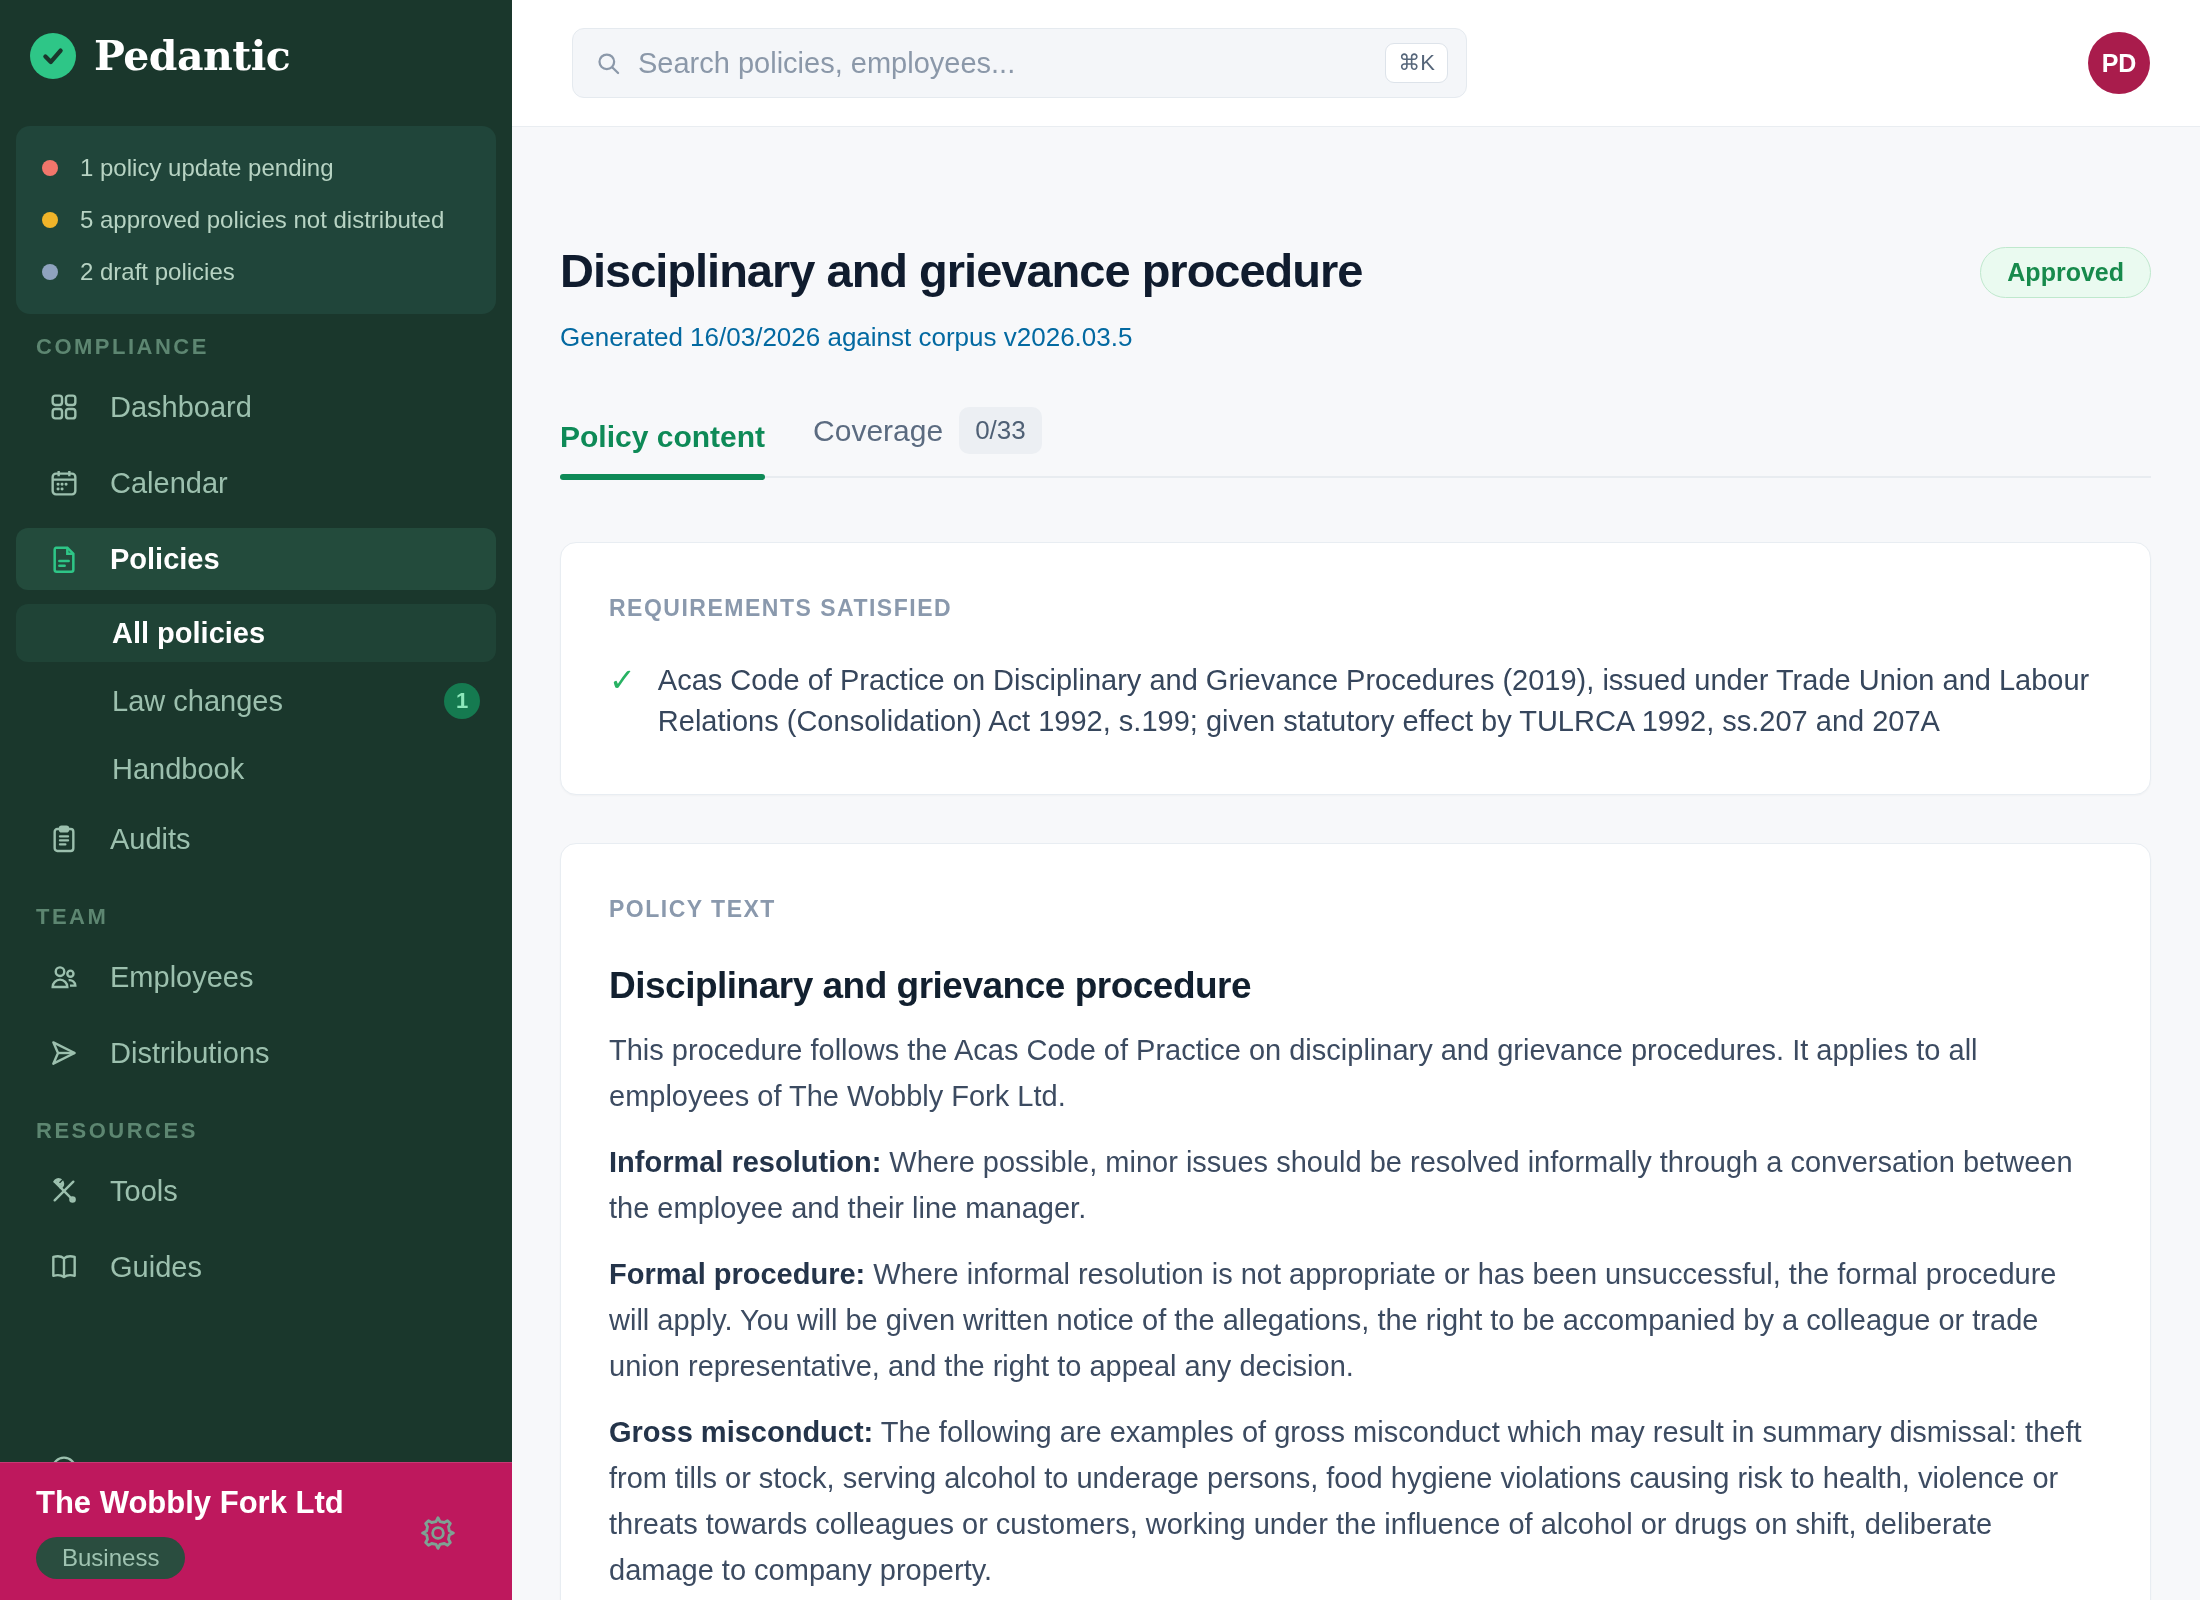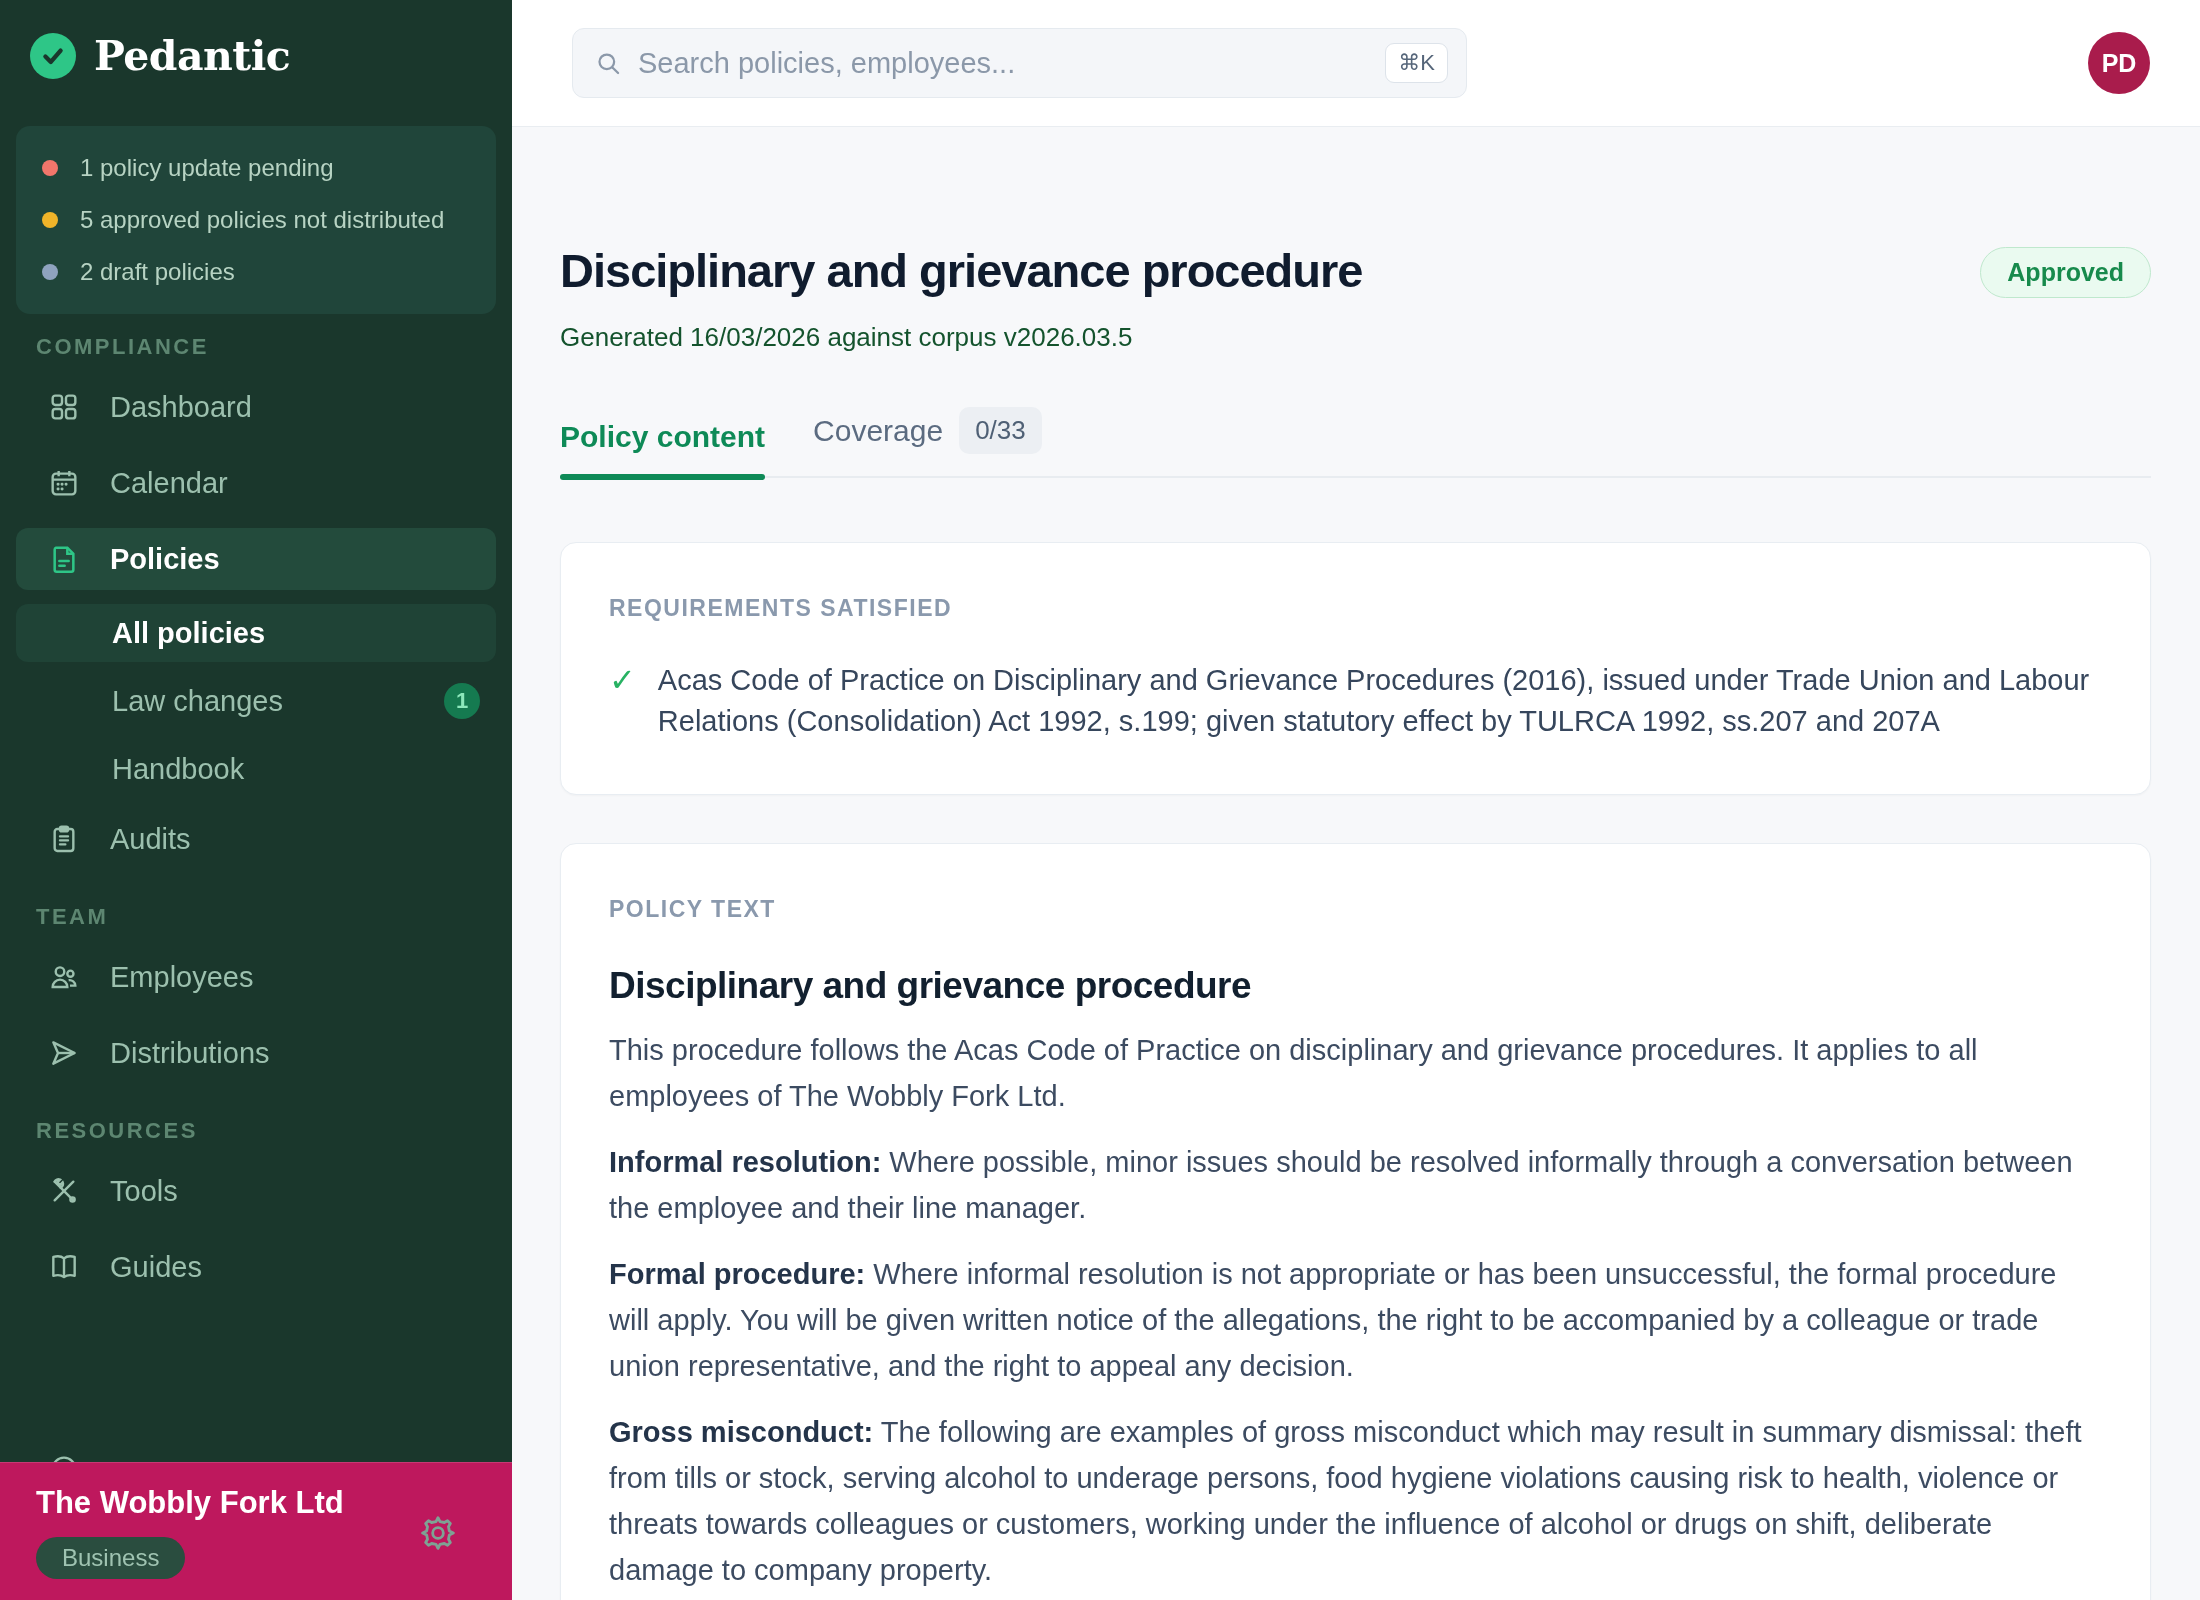--- a/index.html
+++ b/index.html
@@ -93,21 +93,21 @@
     display:flex; align-items:center; justify-content:center;
   }
 
   .content { padding:116px 49px 0 48px; position:relative; flex:1 1 auto; }
   .title-row { display:flex; align-items:flex-start; justify-content:space-between; }
   .page-title { color:#101c2e; font-size:47px; font-weight:bold; letter-spacing:-1px; }
   .status-badge {
     margin-top:4px; background:#eafaf0; border:1.5px solid #bfe8cd; color:#178a4c;
     font-size:25px; font-weight:bold; padding:10px 26px; border-radius:26px;
   }
-  .page-subtitle { margin-top:24px; color:#14532d; font-size:26px; }
+  .page-subtitle { margin-top:24px; color:#0369a1; font-size:26px; }
 
   .tabs { display:flex; align-items:flex-end; gap:48px; margin-top:54px; border-bottom:2px solid #e8ecf0; }
   .tab { padding-bottom:22px; font-size:30px; position:relative; color:#5b6b80; display:flex; align-items:center; gap:16px; }
   .tab.active { color:#0e8a57; font-weight:bold; }
   .tab.active .tab-underline {
     position:absolute; left:0; right:0; bottom:-4px; height:6px; border-radius:4px; background:#0e8a57;
   }
   .count-pill { background:#eceff3; color:#4f6075; font-size:26px; padding:8px 16px; border-radius:10px; font-weight:normal; }
 
   .card {
@@ -314,21 +314,21 @@
       <div class="tab">
         <span>Coverage</span>
         <span class="count-pill">0/33</span>
       </div>
     </div>
 
     <section class="card">
       <div class="card-label">REQUIREMENTS SATISFIED</div>
       <div class="req-row">
         <span class="req-check">✓</span>
-        <span class="req-text">Acas Code of Practice on Disciplinary and Grievance Procedures (2016), issued under Trade Union and Labour Relations (Consolidation) Act 1992, s.199; given statutory effect by TULRCA 1992, ss.207 and 207A</span>
+        <span class="req-text">Acas Code of Practice on Disciplinary and Grievance Procedures (2019), issued under Trade Union and Labour Relations (Consolidation) Act 1992, s.199; given statutory effect by TULRCA 1992, ss.207 and 207A</span>
       </div>
     </section>
 
     <section class="card policy-card">
       <div class="card-label">POLICY TEXT</div>
       <h2 class="policy-heading">Disciplinary and grievance procedure</h2>
 
       <p class="policy-par"><span>This procedure follows the Acas Code of Practice on disciplinary and grievance procedures. It applies to all employees of The Wobbly Fork Ltd.</span></p>
 
       <p class="policy-par"><b>Informal resolution:</b><span> Where possible, minor issues should be resolved informally through a conversation between the employee and their line manager.</span></p>

